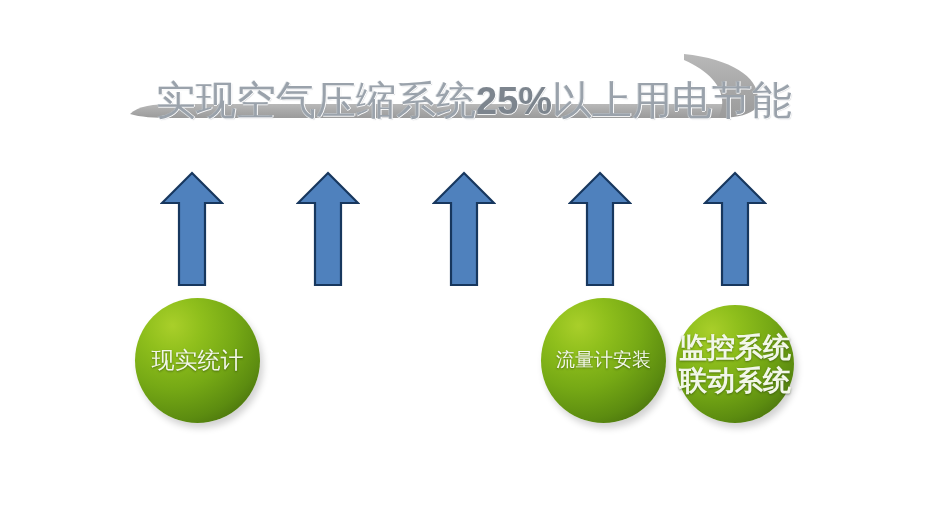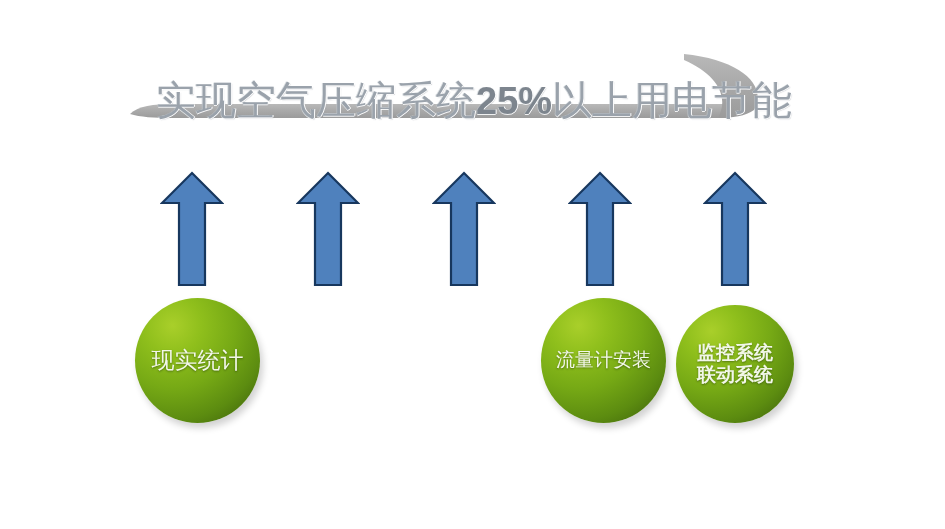--- a/index.html
+++ b/index.html
@@ -155,17 +155,17 @@
     <span class="sphere-label" style="font-size:23px;">现实统计</span>
   </div>
 
 
 
   <div class="sphere" style="left:541px; top:298px; width:125px; height:125px;">
     <span class="sphere-label" style="font-size:19px;">流量计安装</span>
   </div>
 
   <div class="sphere" style="left:676px; top:305px; width:118px; height:118px;">
-    <span class="sphere-label" style="font-size:19px; font-weight:bold;">监控系统
+    <span class="sphere-label" style="font-size:28px; font-weight:bold;">监控系统
 联动系统</span>
   </div>
 
 </div>
 
 </body></html>

